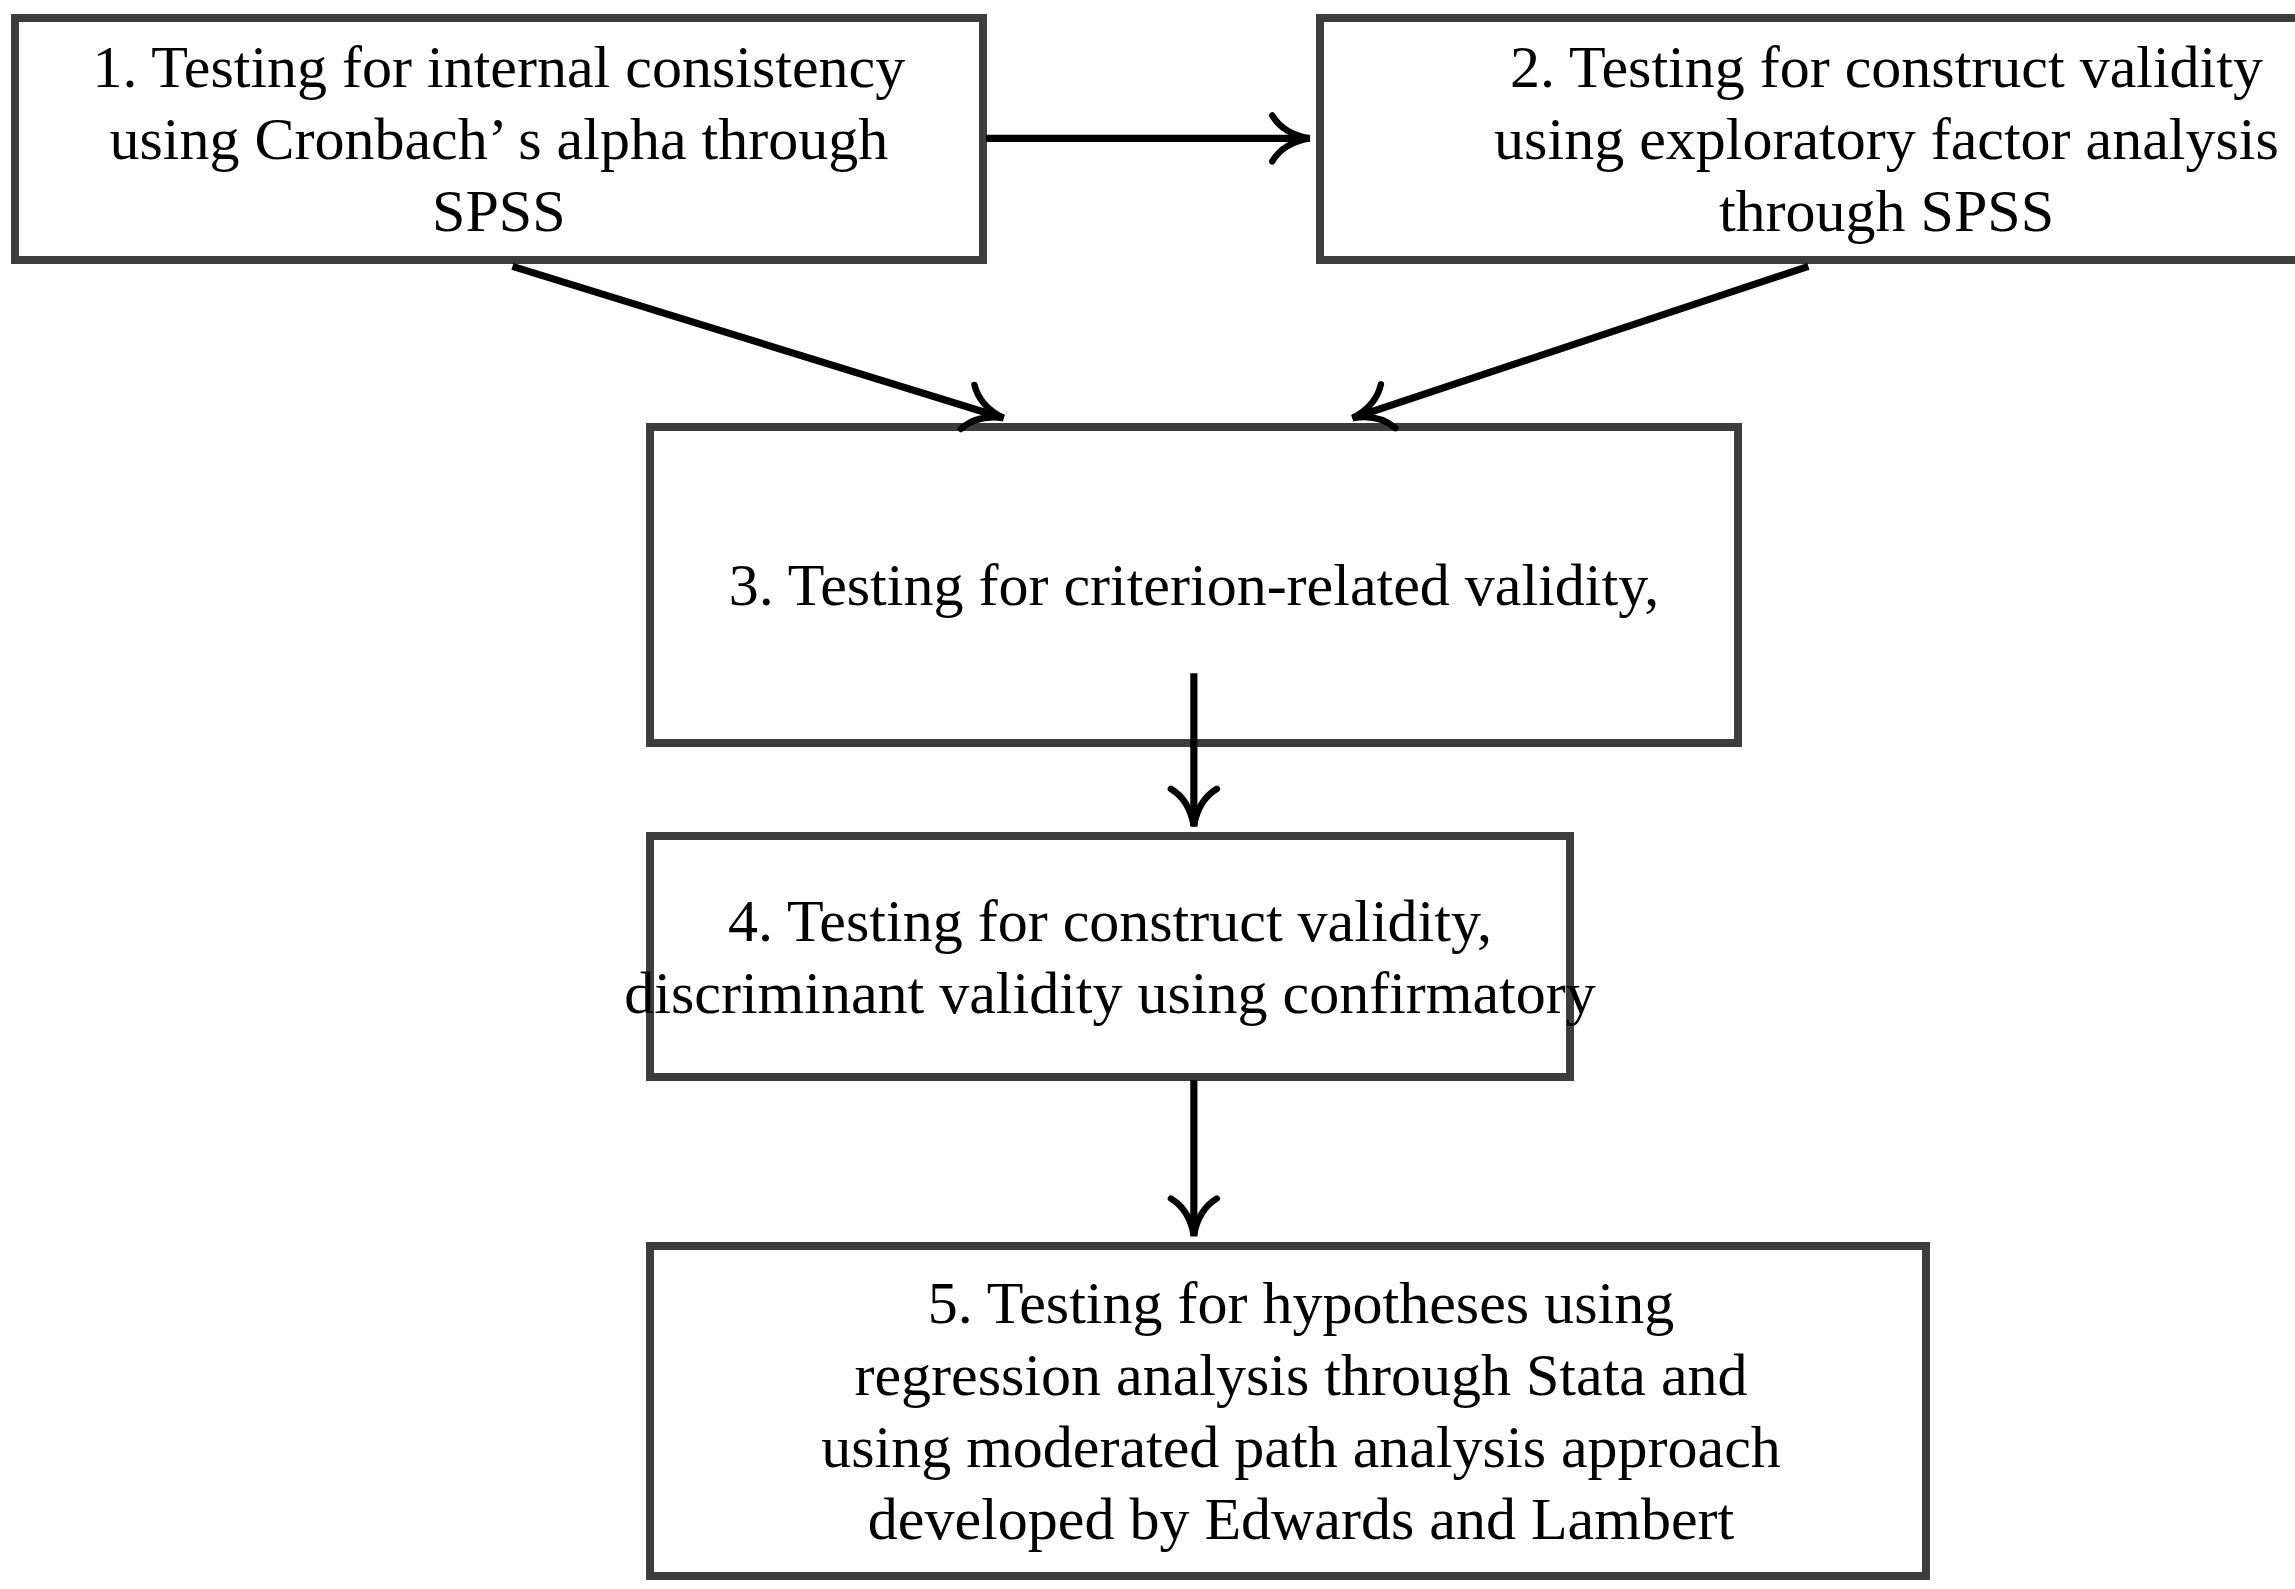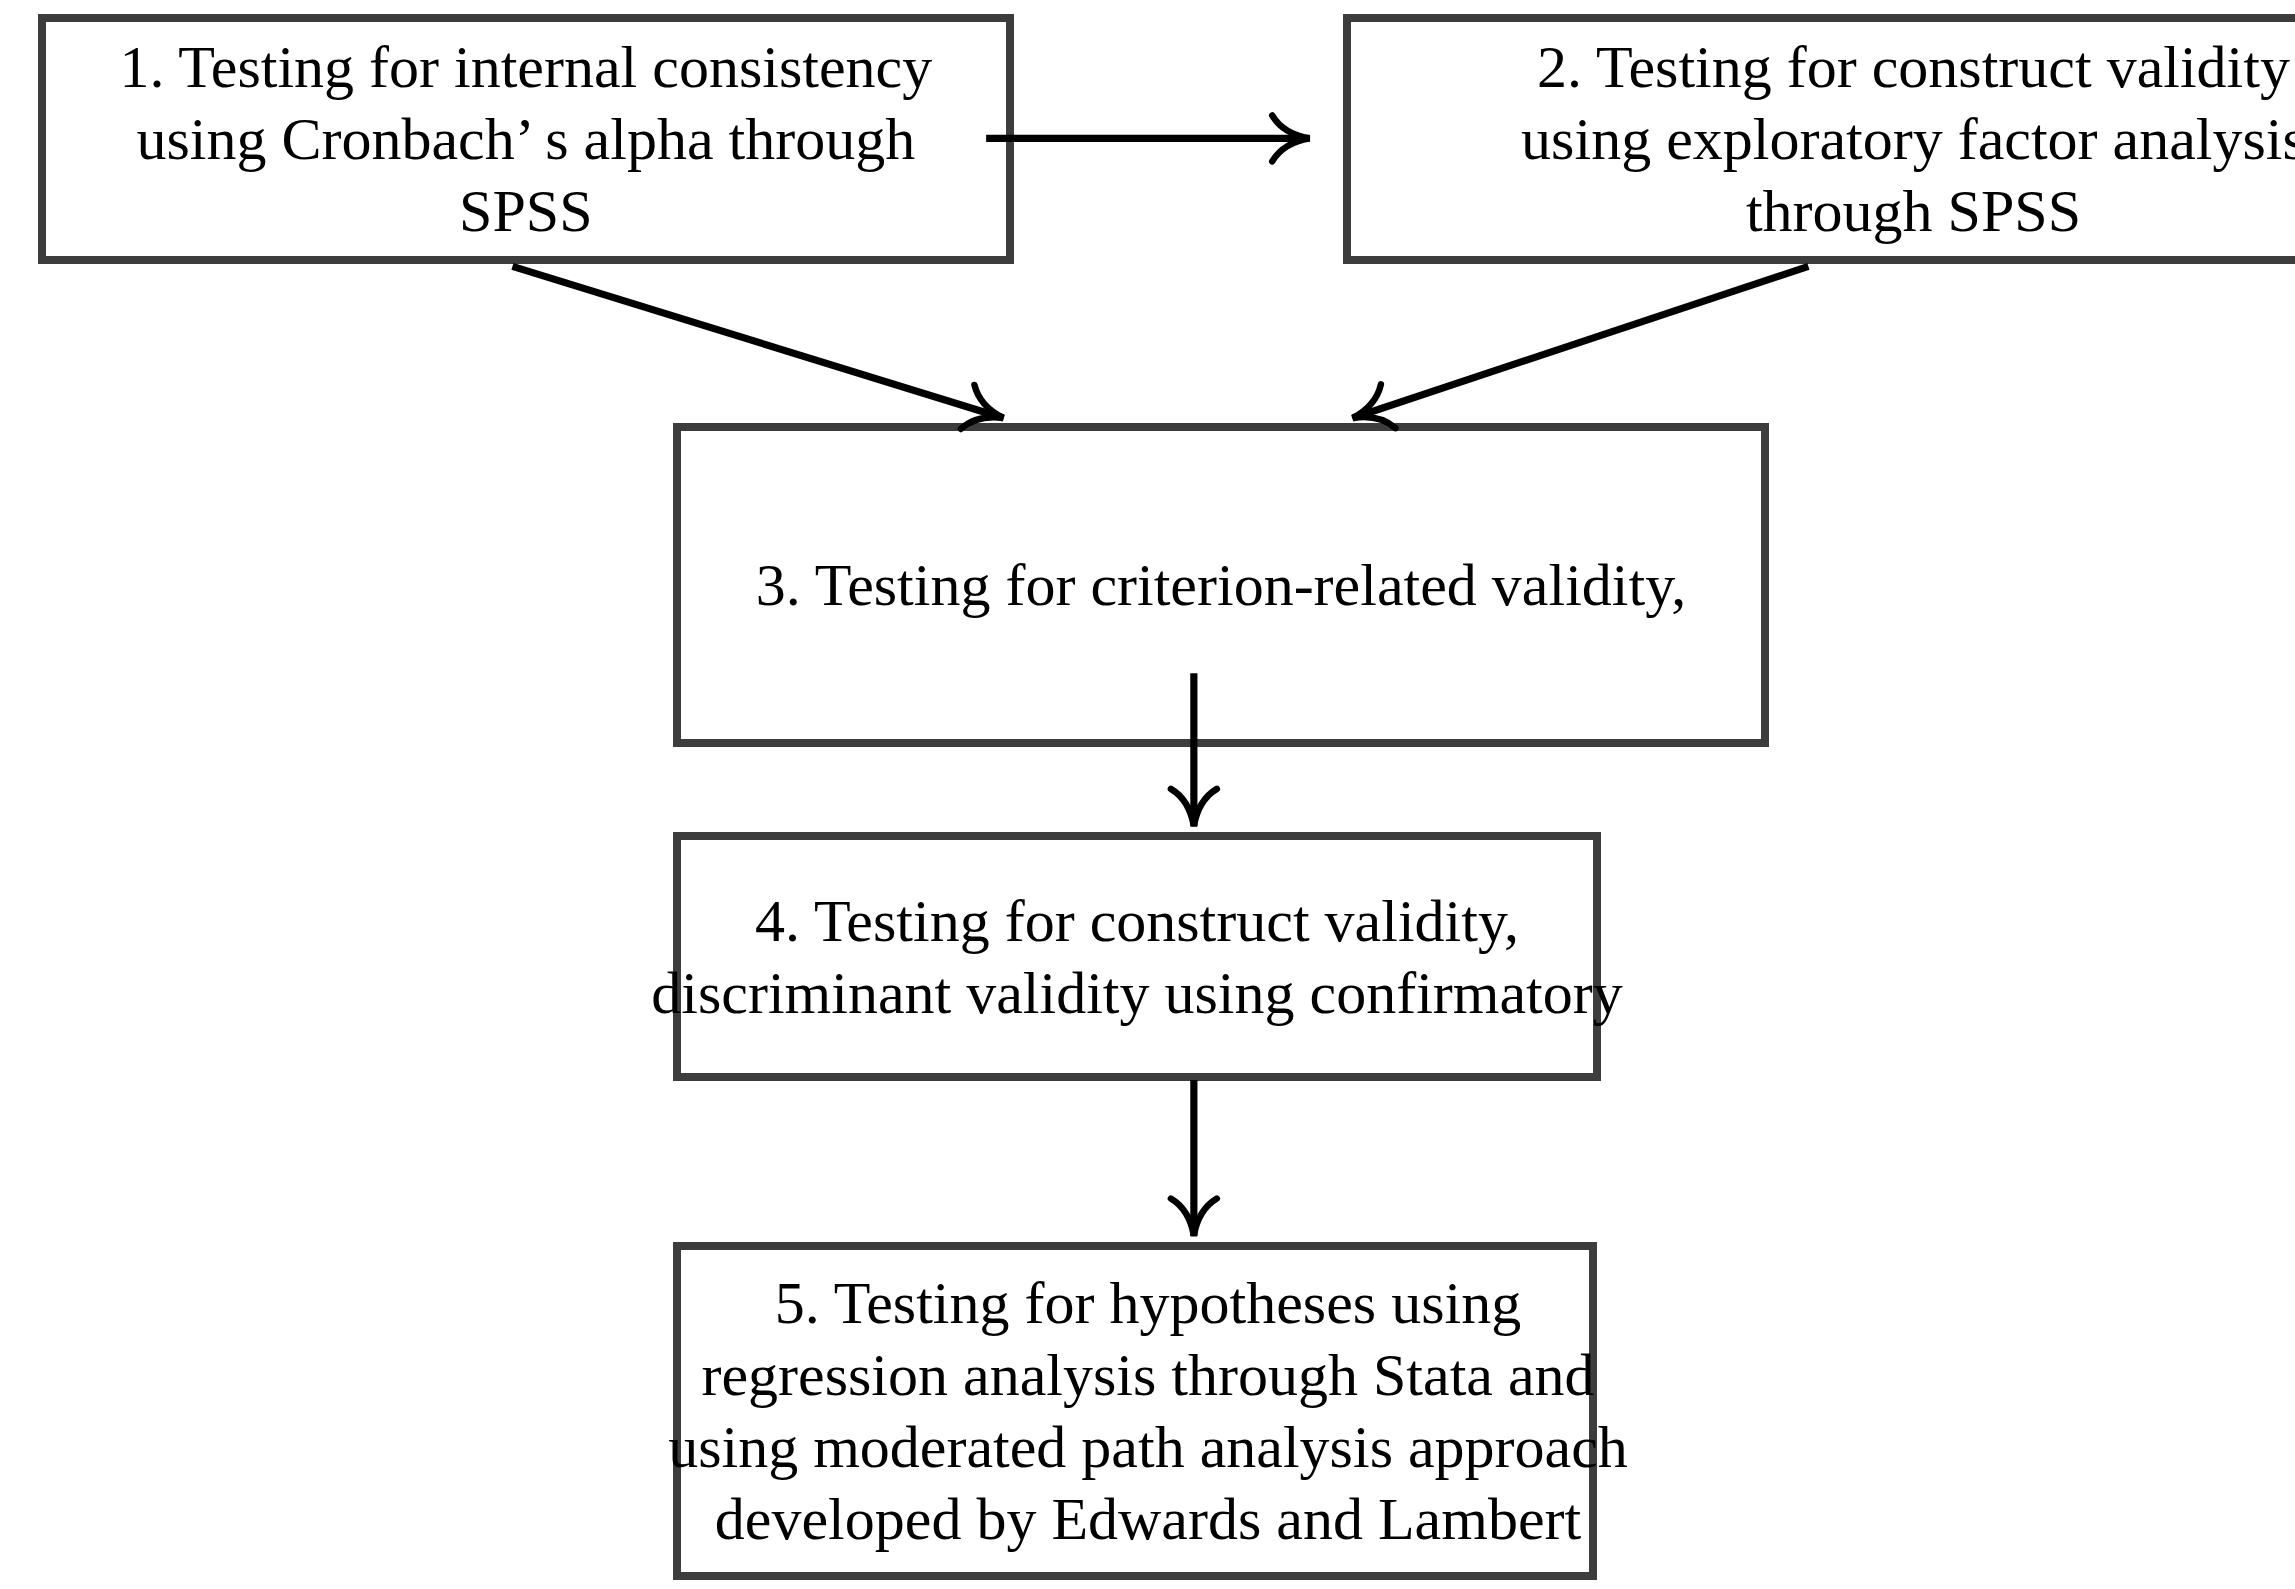--- a/index.html
+++ b/index.html
@@ -23,28 +23,27 @@
     background: var(--background-color);
     display: flex;
     flex-direction: column;
     justify-content: center;
     align-items: center;
     text-align: center;
     font-family: "Liberation Serif", "DejaVu Serif", serif;
     font-size: 60px;
     line-height: 72px;
     color: var(--text-color);
-    margin-left: 27px;
   }
   .box-line { white-space: nowrap; }
   #box1 { left: 10.8px;   top: 14.4px;   width: 976px; height: 250px; }
   #box2 { left: 1316px; top: 14.4px;   width: 1141px; height: 250px; }
   #box3 { left: 646px;  top: 423px;  width: 1096px; height: 324px; }
   #box4 { left: 646px;  top: 832px; width: 928px; height: 249px; }
-  #box5 { left: 646px;  top: 1242px; width: 924px; height: 338px; padding-left: 26px; }
+  #box5 { left: 646px;  top: 1242px; width: 1284px; height: 338px; padding-left: 26px; }
   .arrow-layer {
     position: absolute;
     left: 0; top: 0;
     width: 2295px;
     height: 1590px;
     pointer-events: none;
   }
   .arrow-line {
     stroke: var(--arrow-color);
     stroke-width: 10px;

